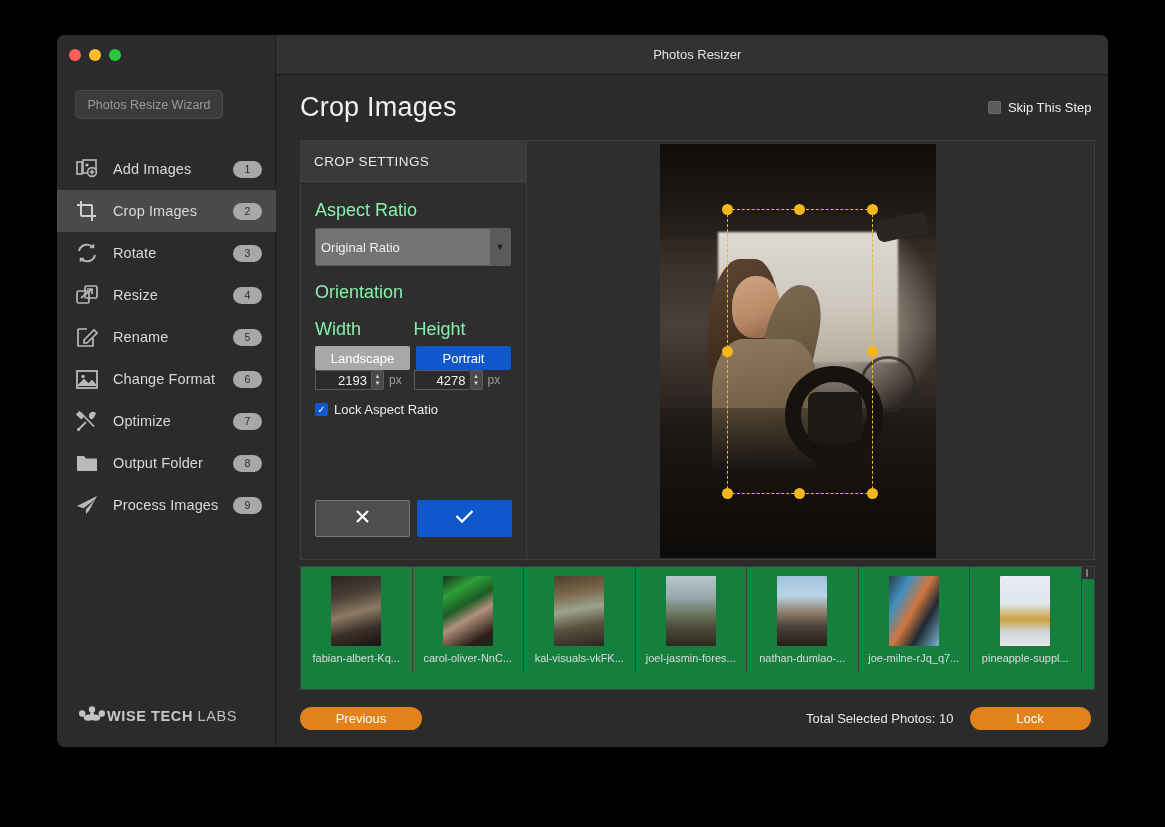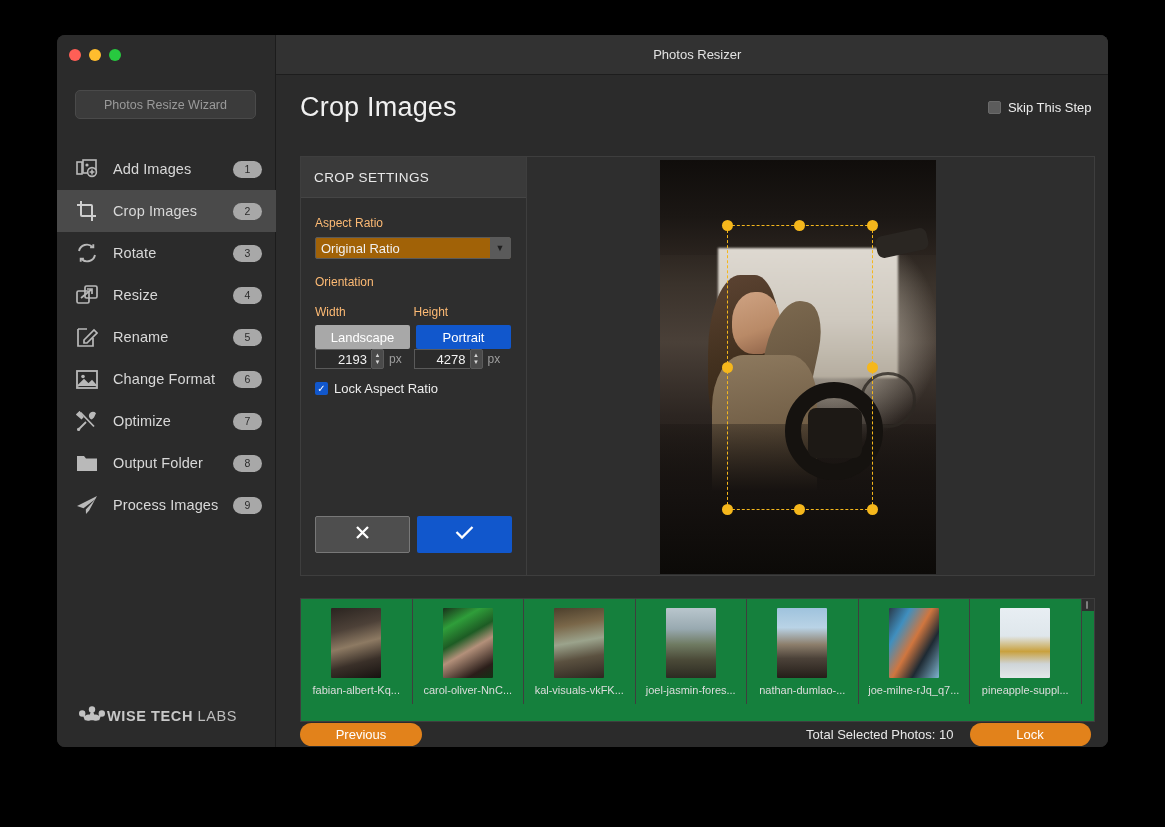--- a/index.html
+++ b/index.html
@@ -35,21 +35,21 @@
     display: flex; gap: 8px;
   }
   .tl { width: 12px; height: 12px; border-radius: 50%; }
   .tl.red    { background: #ff5f56; }
   .tl.yellow { background: #ffbd2e; }
   .tl.green  { background: #27c93f; }
 
   #wizard-button {
     position: absolute;
     left: 18px; top: 55px;
-    width: 181px; height: 29px;
+    width: 148px; height: 29px;
     background: #3b3b3b;
     border: 1px solid #4a4a4a;
     border-radius: 5px;
     color: #9a9a9a;
     font-size: 12.5px;
     display: flex; align-items: center; justify-content: center;
   }
 
   #nav-list {
     position: absolute;
@@ -140,21 +140,21 @@
   #skip-box {
     width: 13px; height: 13px;
     background: #5c5c5c;
     border-radius: 2px;
     border: 1px solid #6a6a6a;
   }
   #skip-label { font-size: 13px; color: #ededed; }
 
   
   #content-row {
-    margin: 16px 24px;
+    margin: 0 24px;
     display: flex;
     border: 1px solid #3e3e3e;
     height: 420px;
     flex: 0 0 420px;
   }
 
   
   #crop-settings {
     width: 226px;
     flex: 0 0 226px;
@@ -169,27 +169,27 @@
     border-bottom: 1px solid #454545;
     display: flex; align-items: center;
     padding-left: 13px;
     color: #e8e8e8;
     font-size: 13.5px;
     letter-spacing: .4px;
   }
   #crop-settings-body { padding: 18px 14px 0 14px; }
 
   .field-label {
-    font-size: 12px;
-    color: #fdba74;
+    font-size: 18px;
+    color: #86efac;
     margin-bottom: 7px;
   }
   #aspect-select {
-    width: 196px; height: 22px;
-    background: #a16207;
+    width: 196px; height: 38px;
+    background: #737373;
     border: 1px solid #5a5a5a;
     border-radius: 2px;
     display: flex; align-items: center;
     position: relative;
   }
   #aspect-value {
     color: #f0f0f0;
     font-size: 13px;
     padding-left: 5px;
   }

